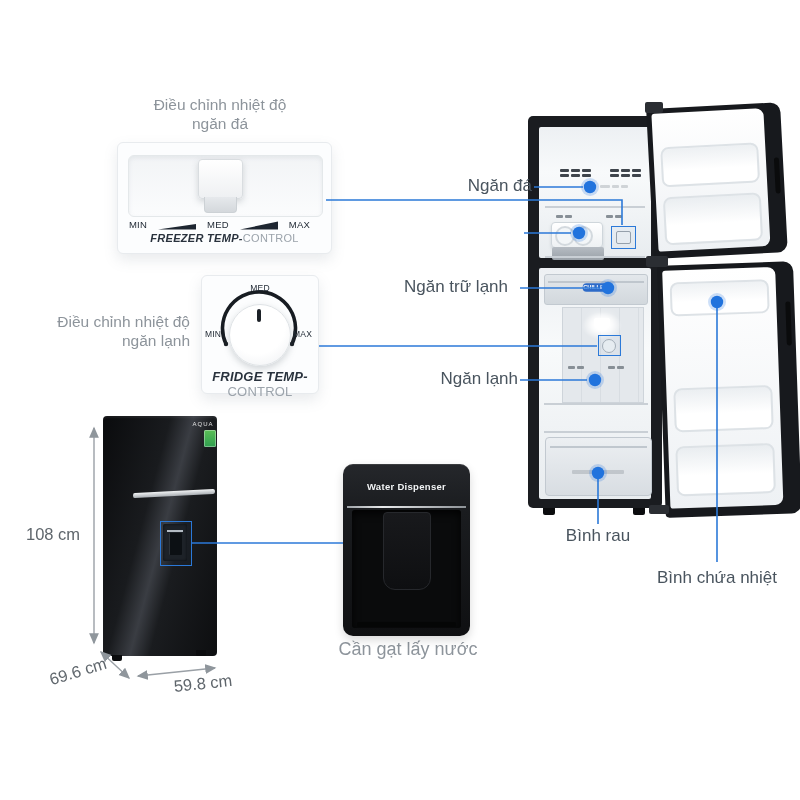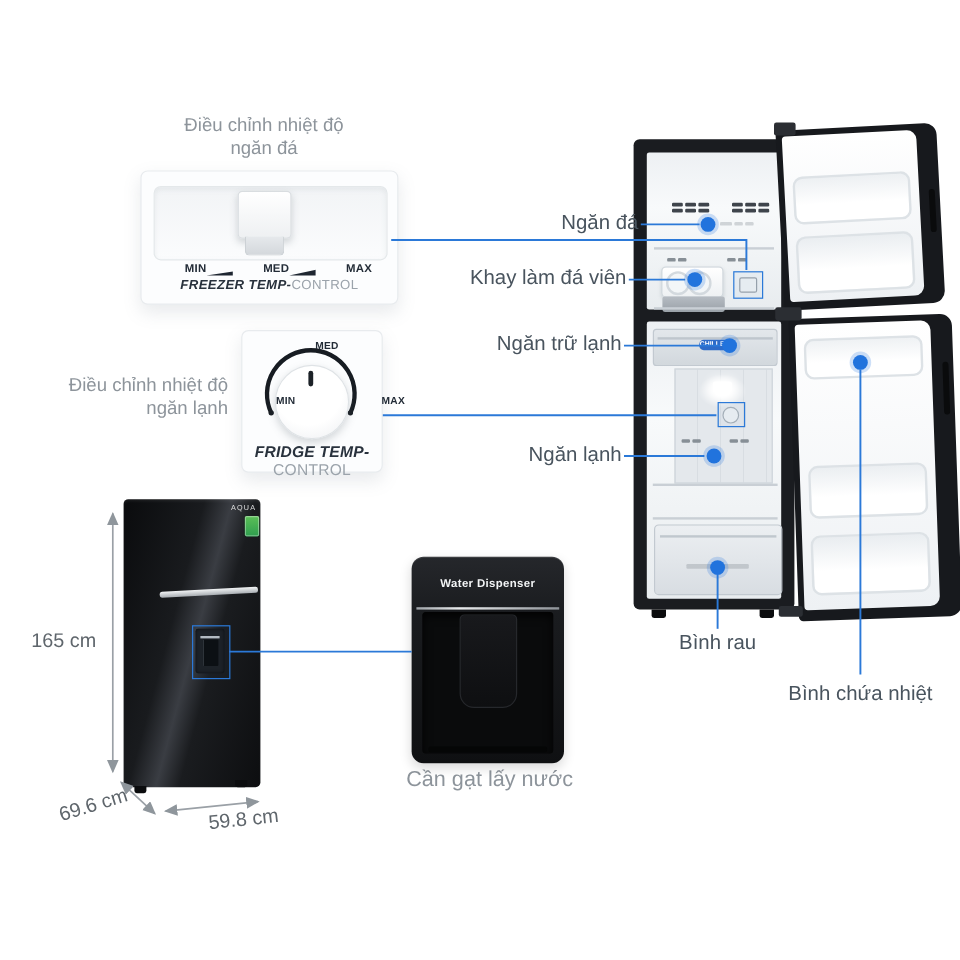--- a/index.html
+++ b/index.html
@@ -8,21 +8,21 @@
   .abs{position:absolute;}
   
   .lbl{font-size:17px;color:#49545e;line-height:20px;white-space:nowrap;}
   .cap{font-size:15.5px;color:#8d949b;line-height:19px;}
   .dim{font-size:16.5px;color:#5f666c;}
   
   .panel{background:#fcfdfe;border:1px solid #e8ebee;border-radius:6px;
          box-shadow:0 6px 14px rgba(120,130,140,.16);}
   .ctl-bold{font-weight:bold;color:#29323d;font-style:italic;}
   .ctl-light{color:#9ba3ab;}
-  .scale-txt{font-size:9.5px;font-weight:bold;color:#232c37;letter-spacing:.2px;margin-left:25px;}
+  .scale-txt{font-size:9.5px;font-weight:normal;color:#232c37;letter-spacing:.2px;}
   
   .interior{background:linear-gradient(180deg,#edf0f3 0%,#f8fafb 35%,#e8ecef 100%);border-radius:2px;}
   .shelf{background:#c9cfd5;height:2px;}
   .vent{display:flex;flex-wrap:wrap;gap:2px;}
   .vent i{width:9px;height:3px;background:#3f454c;border-radius:1px;}
   .vent.sm i{width:7px;height:2.5px;background:#878f96;}
   .bluebox{border:1.5px solid #2b79d8;background:rgba(43,121,216,0.04);}
   .bin{position:absolute;left:7px;right:7px;border:2px solid #dde2e6;border-radius:8px;
        background:linear-gradient(180deg,rgba(226,231,235,.55),#ffffff 60%);}
   .doorshell{background:#17191d;}
@@ -89,21 +89,21 @@
   <div class="abs" style="left:204px;top:430px;width:12px;height:17px;background:linear-gradient(180deg,#5bbf57,#2f9e4f);border-radius:1.5px;box-shadow:inset 0 0 0 1px rgba(255,255,255,.35);"></div>
   <div class="abs" style="left:133px;top:491px;width:82px;height:4.5px;background:linear-gradient(180deg,#f2f4f5,#a9aeb3);border-radius:2px;transform:rotate(-3deg);"></div>
   <div class="abs foot" style="left:112px;top:655px;width:10px;height:6px;"></div>
   <div class="abs foot" style="left:196px;top:650px;width:10px;height:6px;"></div>
 
   <div class="abs" style="left:163px;top:524px;width:24px;height:37px;background:#1d1f22;border-radius:2px;box-shadow:inset 0 0 3px rgba(0,0,0,.8);"></div>
   <div class="abs" style="left:167px;top:530px;width:16px;height:1.5px;background:#b9bec3;"></div>
   <div class="abs" style="left:169px;top:533px;width:12px;height:22px;background:#0b0c0d;border-radius:1px;border-left:1px solid #2e3135;"></div>
   <div class="abs bluebox" style="left:160px;top:521px;width:30px;height:43px;"></div>
 
-  <div class="abs dim" style="left:26px;top:525px;width:64px;text-align:left;">165 cm</div>
+  <div class="abs dim" style="left:26px;top:525px;width:64px;text-align:left;">108 cm</div>
   <div class="abs dim" style="left:38px;top:662px;width:80px;text-align:center;transform:rotate(-17deg);">69.6 cm</div>
   <div class="abs dim" style="left:164px;top:674px;width:78px;text-align:center;transform:rotate(-6deg);">59.8 cm</div>
 
   <div class="abs cap" style="left:328px;top:640px;width:160px;text-align:center;font-size:18px;">Cần gạt lấy nước</div>
   <div class="abs" style="left:343px;top:464px;width:127px;height:172px;border-radius:10px;background:linear-gradient(180deg,#25272b 0%,#1a1c1f 28%,#0f1012 100%);box-shadow:inset 0 1px 0 rgba(255,255,255,.10),0 4px 10px rgba(0,0,0,.15);">
     <div class="abs" style="left:0;right:0;top:17px;text-align:center;font-size:9.5px;font-weight:bold;color:#f2f4f5;letter-spacing:.3px;">Water Dispenser</div>
     <div class="abs" style="left:4px;right:4px;top:42px;height:2px;background:linear-gradient(90deg,#9da2a7,#e8eaec 30%,#8d9297);"></div>
     <div class="abs" style="left:9px;top:46px;width:109px;height:118px;background:#0a0b0c;border-radius:3px;box-shadow:inset 0 3px 8px rgba(0,0,0,.9);">
       <div class="abs" style="left:31px;top:2px;width:46px;height:76px;background:linear-gradient(180deg,#18191c,#0e0f11);border:1px solid #26282c;border-radius:4px 4px 12px 12px;"></div>
     </div>
@@ -236,19 +236,18 @@
     </g>
 
     <g stroke="#9aa0a6" stroke-width="1.4" fill="none">
       <path d="M94 428 V 643" marker-start="url(#arw)" marker-end="url(#arw)"></path>
       <path d="M101 652 L 129 678" marker-start="url(#arw)" marker-end="url(#arw)"></path>
       <path d="M138 676 L 215 668" marker-start="url(#arw)" marker-end="url(#arw)"></path>
     </g>
   </svg>
 
   <div class="abs lbl" style="left:430px;top:176px;width:102px;text-align:right;z-index:60;">Ngăn đá</div>
-  <div class="abs lbl" style="left:383px;top:222px;width:139px;text-align:right;z-index:60;">Khay làm đá viên</div>
-  <div class="abs lbl" style="left:394px;top:277px;width:124px;text-align:right;z-index:60;">Ngăn trữ lạnh</div>
+  <div class="abs lbl" style="left:394px;top:277px;width:124px;text-align:center;z-index:60;">Ngăn trữ lạnh</div>
   <div class="abs lbl" style="left:428px;top:369px;width:90px;text-align:right;z-index:60;">Ngăn lạnh</div>
   <div class="abs lbl" style="left:548px;top:526px;width:100px;text-align:center;z-index:60;">Bình rau</div>
   <div class="abs lbl" style="left:647px;top:568px;width:140px;text-align:center;z-index:60;">Bình chứa nhiệt</div>
 
 </div>
 
 </body></html>

